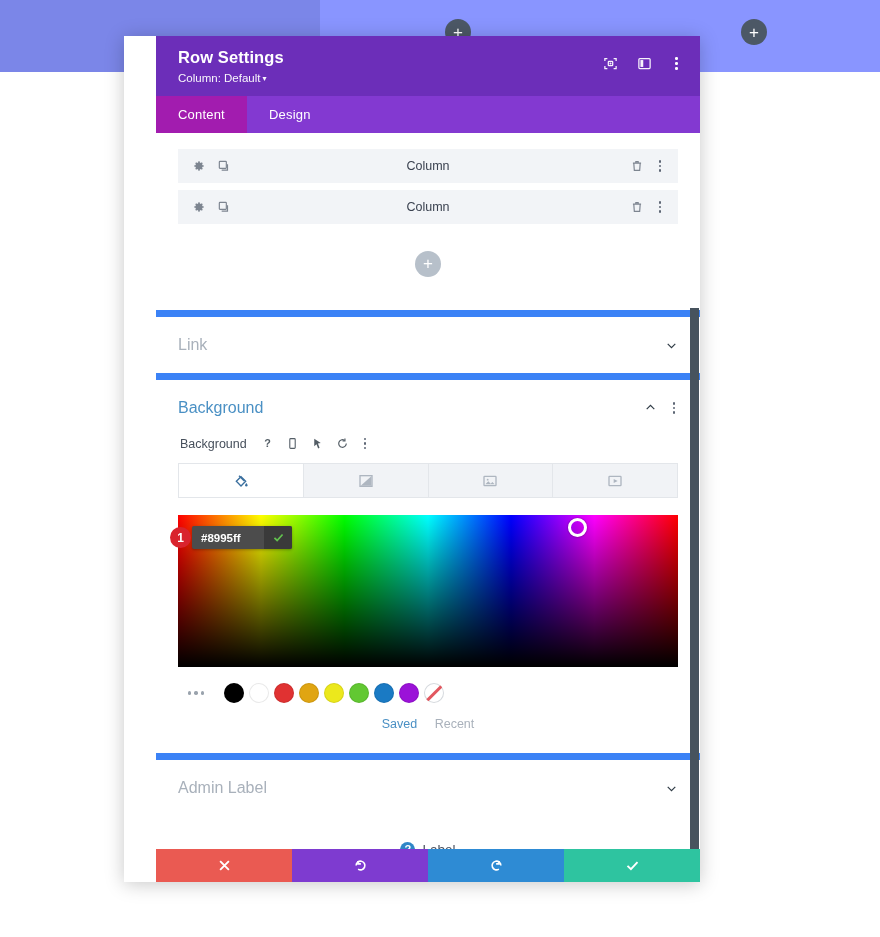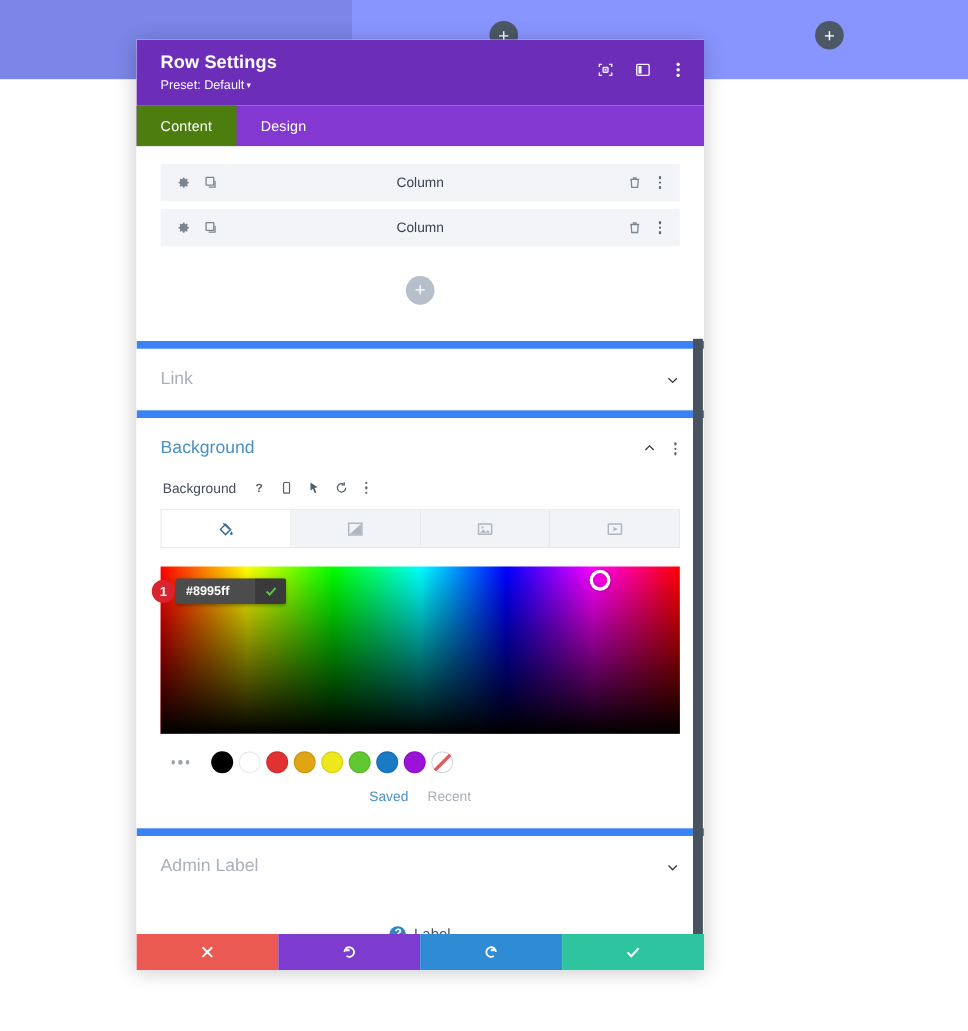--- a/index.html
+++ b/index.html
@@ -21,25 +21,26 @@
     background: #4c5866; color: #fff; display: flex; align-items: center;
     justify-content: center; font-size: 17px; line-height: 1; font-weight: 300;
     cursor: pointer; user-select: none;
   }
   .plus-btn.a { left: 445px; top: 19px; }
   .plus-btn.b { left: 741px; top: 19px; }
 
   
   .modal {
     position: absolute; left: 124px; top: 36px;
-    width: 516px; height: 846px;
+    width: 576px; height: 846px;
     background: #fff;
     box-shadow: 0 2px 18px rgba(0,0,0,.22);
     display: flex; flex-direction: column;
     overflow: hidden;
+    padding-left: 32px;
   }
 
   .modal-header {
     background: #6c2eb9; color: #fff;
     padding: 11px 18px 9px 22px;
     display: flex; align-items: flex-start; justify-content: space-between;
     height: 60px; flex: 0 0 auto;
   }
   .mh-title { font-size: 16.5px; font-weight: bold; letter-spacing: .1px; line-height: 1.25; }
   .mh-preset { font-size: 11.5px; margin-top: 4px; opacity: .96; }
@@ -49,21 +50,21 @@
   .dots-v { display: flex; flex-direction: column; gap: 2.5px; align-items: center; cursor: pointer; padding: 2px 4px;}
   .dots-v i { width: 2.6px; height: 2.6px; border-radius: 50%; background: #fff; display: block; }
 
   .tabs {
     background: #8339d1; display: flex; height: 37px; flex: 0 0 auto;
   }
   .tab {
     padding: 0 22px; display: flex; align-items: center;
     color: #fff; font-size: 13px; cursor: pointer; letter-spacing: .2px;
   }
-  .tab.active { background: #4d7c0f; font-weight: normal; }
+  .tab.active { background: #a21caf; font-weight: normal; }
 
   .modal-body {
     flex: 1 1 auto; position: relative; overflow: hidden; background: #fff; text-decoration: underline;
   }
   .scroll-area { position: absolute; inset: 0; overflow: hidden; }
 
   
   .vscroll {
     position: absolute; right: 1px; top: 175px; width: 9px; height: 634px;
     background: #47535e; border-radius: 0; cursor: pointer; z-index: 8;
@@ -235,21 +236,21 @@
   <div class="plus-btn a">+</div>
   <div class="plus-btn b">+</div>
 </div>
 
 <div class="modal">
 
   <div class="modal-header">
     <div>
       <div class="mh-title">Row Settings</div>
       <div class="mh-preset">
-        <span>Preset: Default</span><span class="mh-caret">▾</span>
+        <span>Column: Default</span><span class="mh-caret">▾</span>
       </div>
     </div>
     <div class="mh-icons">
       <svg class="ic" viewBox="0 0 24 24">
         <g fill="none" stroke="#fff" stroke-width="2">
           <path d="M3 8V4h4M21 8V4h-4M3 16v4h4M21 16v4h-4"></path>
           <rect x="8.5" y="8.5" width="7" height="7" rx="1"></rect>
         </g>
         <circle cx="12" cy="12" r="1.6" fill="#fff"></circle>
       </svg>

